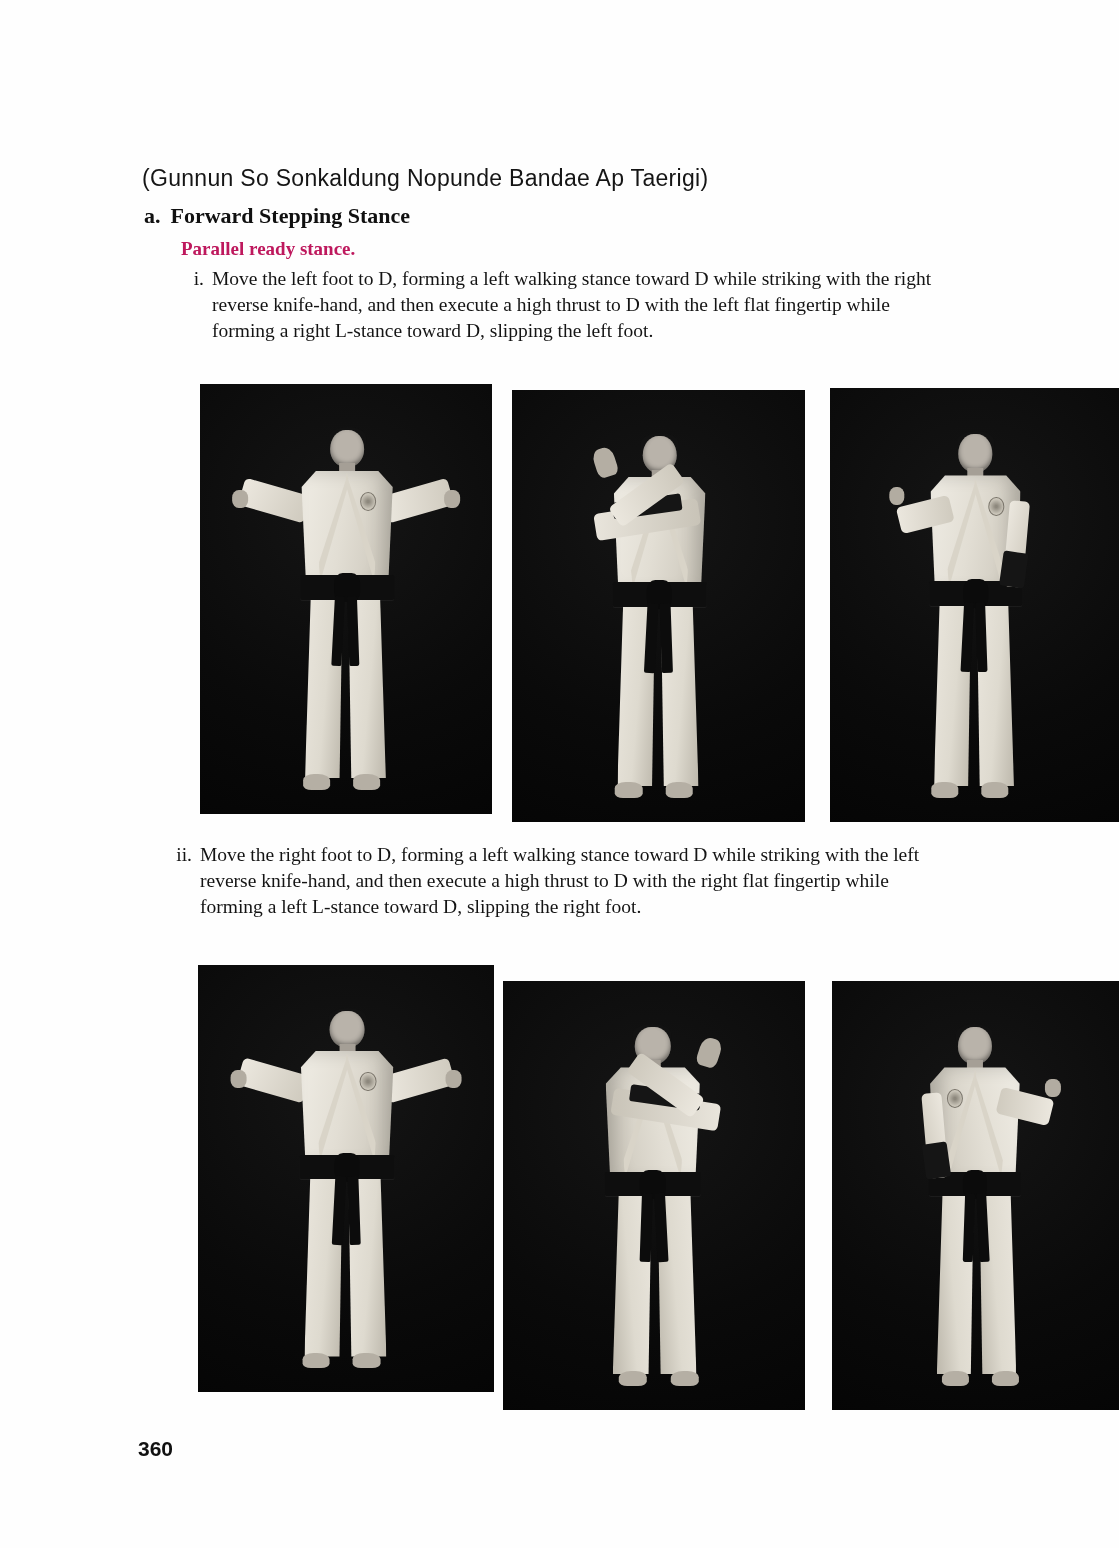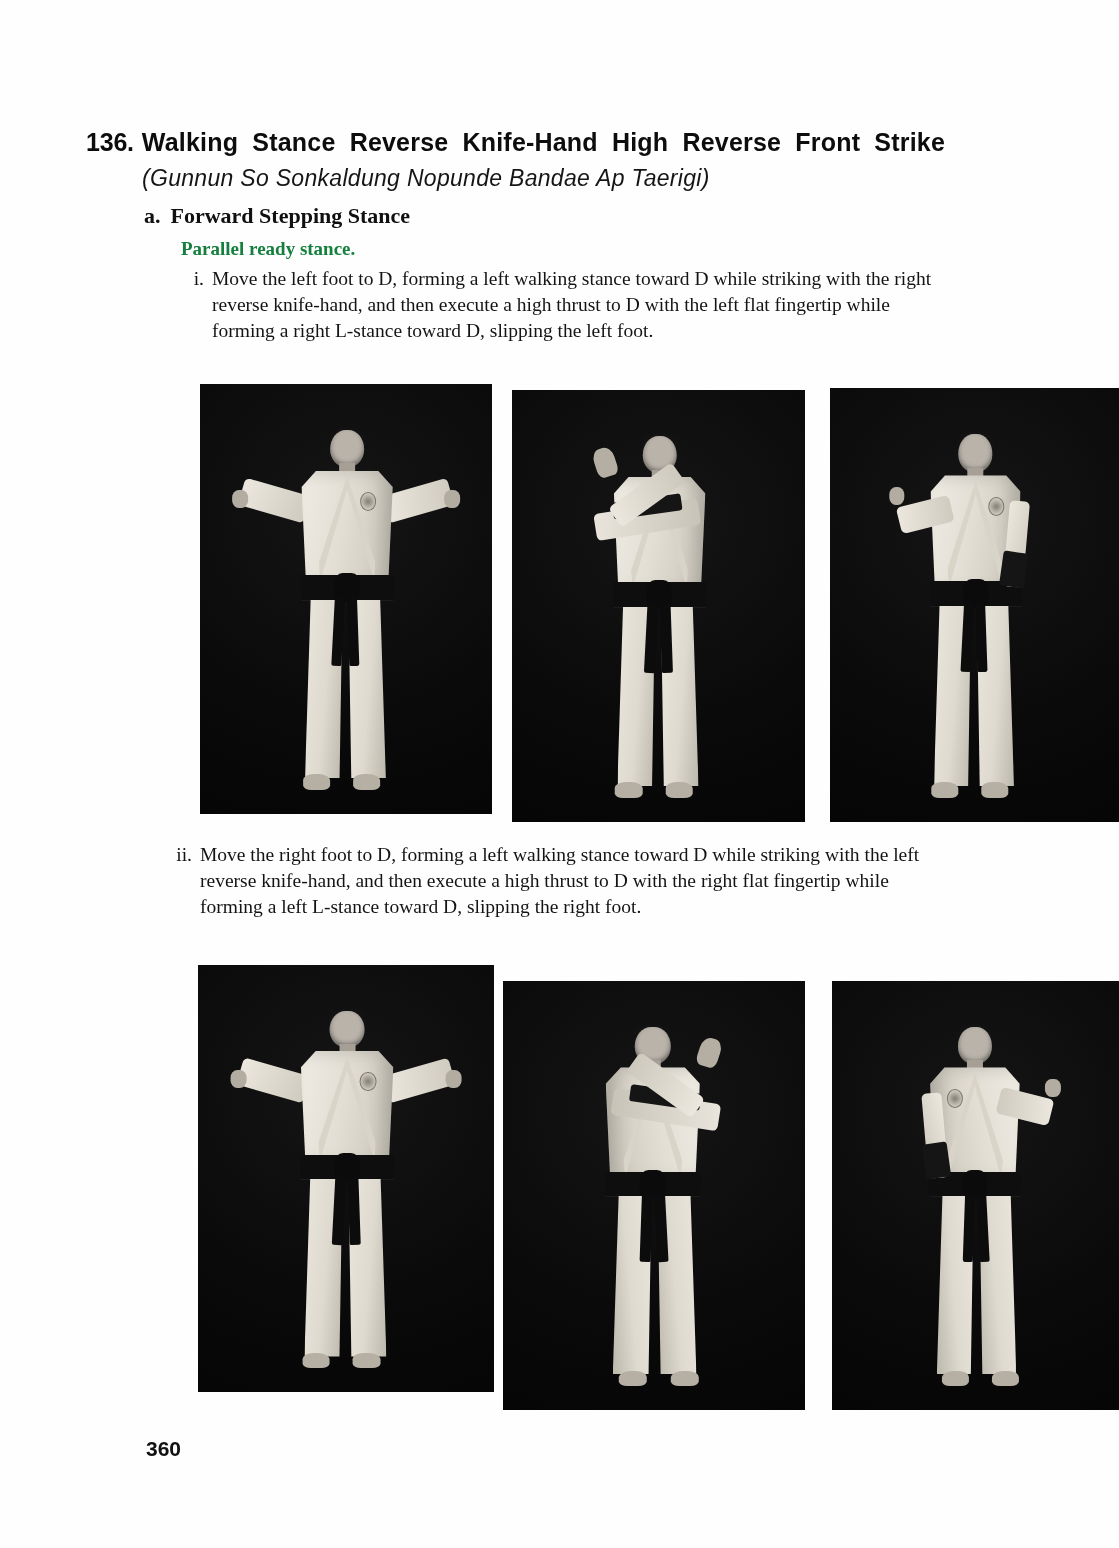--- a/index.html
+++ b/index.html
@@ -48,21 +48,20 @@
     letter-spacing: 0.2px;
     word-spacing: 7px;
     white-space: nowrap;
   }
 
   .korean-title {
     position: absolute;
     left: 142px;
     top: 165px;
     font-family: "Liberation Sans", sans-serif;
-    font-style: italic;
     font-size: 23px;
     color: #151515;
     letter-spacing: 0.3px;
     white-space: nowrap;
   }
 
   .sub-a {
     position: absolute;
     left: 144px;
     top: 203px;
@@ -74,21 +73,21 @@
   }
   .sub-a .marker { margin-right: 10px; }
 
   .ready-stance {
     position: absolute;
     left: 181px;
     top: 238px;
     font-family: "Liberation Serif", serif;
     font-weight: bold;
     font-size: 19px;
-    color: #15803d;
+    color: #be185d;
     white-space: nowrap;
   }
 
   
   .para {
     position: absolute;
     display: flex;
     align-items: flex-start;
     font-family: "Liberation Serif", serif;
     font-size: 19.5px;
@@ -312,32 +311,27 @@
 
   
   .page-number {
     position: absolute;
     left: 138px;
     top: 1437px;
     font-family: "Liberation Sans", sans-serif;
     font-weight: bold;
     font-size: 21px;
     color: #111;
-    margin-left: 8px;
   }
 </style>
 </head>
 <body>
 
 <div class="page">
 
-  <div class="heading-row">
-    <span class="section-number">136.</span>
-    <span class="section-title">Walking Stance Reverse Knife-Hand High Reverse Front Strike</span>
-  </div>
 
   <div class="korean-title">(Gunnun So Sonkaldung Nopunde Bandae Ap Taerigi)</div>
 
   <div class="sub-a">
     <span class="marker">a.</span><span>Forward Stepping Stance</span>
   </div>
 
   <div class="ready-stance">Parallel ready stance.</div>
 
   <div class="para" id="para-i">

